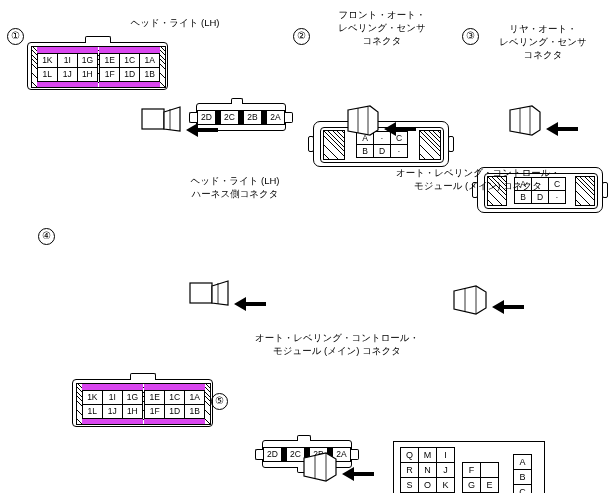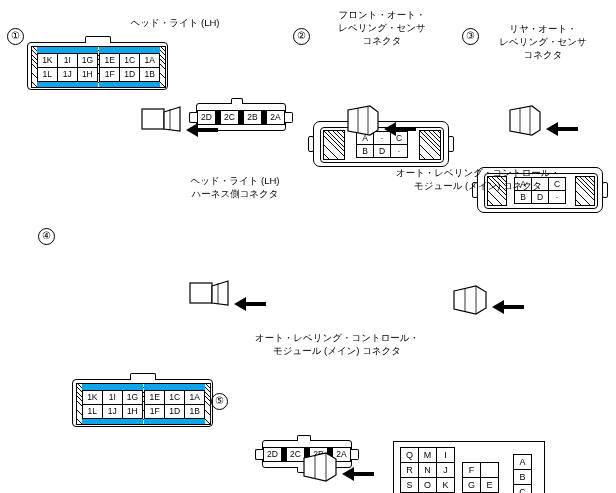--- a/index.html
+++ b/index.html
@@ -53,21 +53,21 @@
     border: 1.5px solid #000;
     border-bottom: none;
     border-radius: 2px 2px 0 0;
     background: #fff;
     box-sizing: border-box;
   }
   .hl-inner {
     border: 1px solid #000;
     box-sizing: border-box;
     display: flex;
-    background: #0ea5e9;
+    background: #d946ef;
   }
   .hatch {
     background-image: repeating-linear-gradient(45deg, #000 0px, #000 0.6px, #fff 0.6px, #fff 3.2px);
   }
   .hl-grid {
     display: grid;
     grid-template-columns: repeat(3, 19px);
     grid-auto-rows: 13px;
     border: 1px solid #000;
     box-sizing: content-box;

